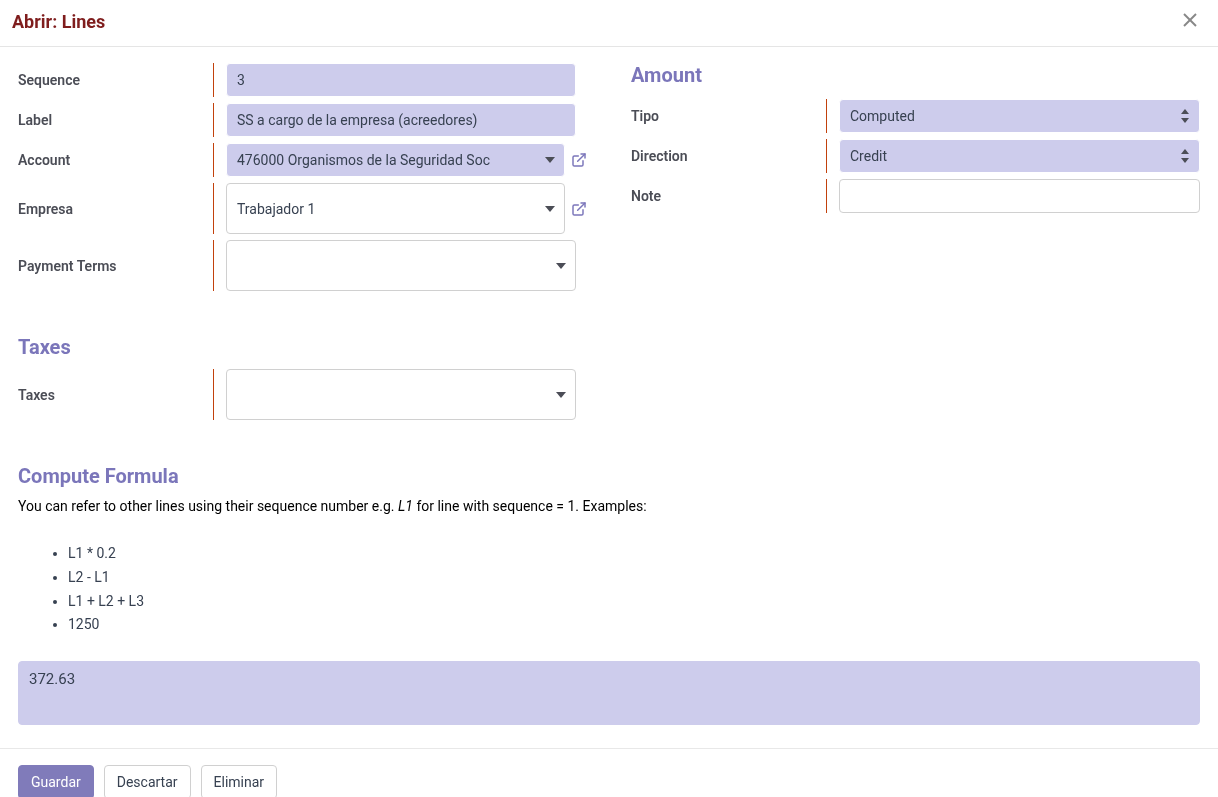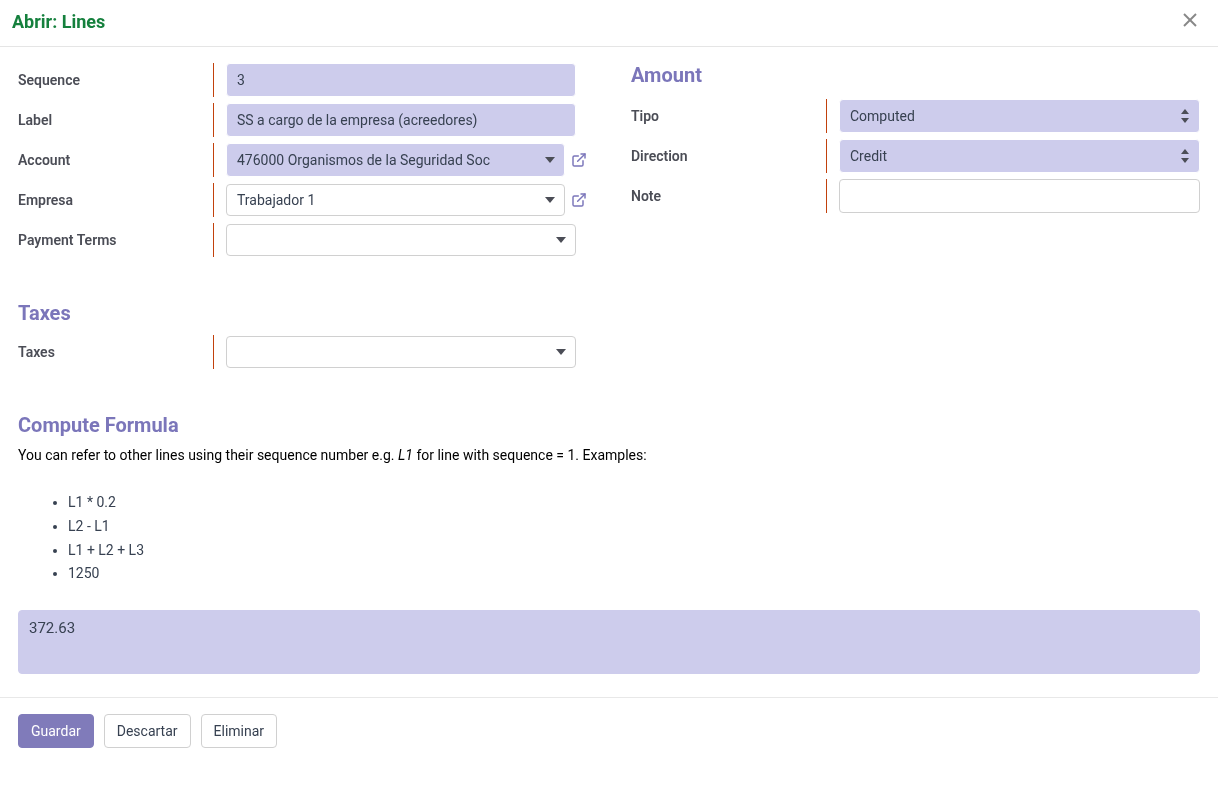--- a/index.html
+++ b/index.html
@@ -20,21 +20,21 @@
   .dialog-header {
     display: flex;
     justify-content: space-between;
     align-items: center;
     padding: 10px 16px 14px 12px;
     border-bottom: 1px solid #e5e5e5;
   }
   .dialog-title {
     font-size: 18px;
     font-weight: 700;
-    color: #15803d;
+    color: #7f1d1d;
   }
   .dialog-close {
     font-size: 22px;
     color: #888;
     cursor: pointer;
     line-height: 1;
     padding: 0 4px;
   }
   .dialog-body {
     padding: 16px 18px 20px 18px;
@@ -104,21 +104,21 @@
   }
   .select-plain {
     width: 100%;
     border: 1px solid #d0d0d0;
     background: #fff;
     color: #374151;
     font-size: 14px;
     padding: 6px 10px;
     border-radius: 4px;
     font-family: inherit;
-    height: 32px;
+    height: 51px;
     appearance: none;
     -webkit-appearance: none;
   }
   .input-plain {
     width: 100%;
     border: 1px solid #d0d0d0;
     background: #fff;
     color: #374151;
     font-size: 14px;
     padding: 6px 10px;

